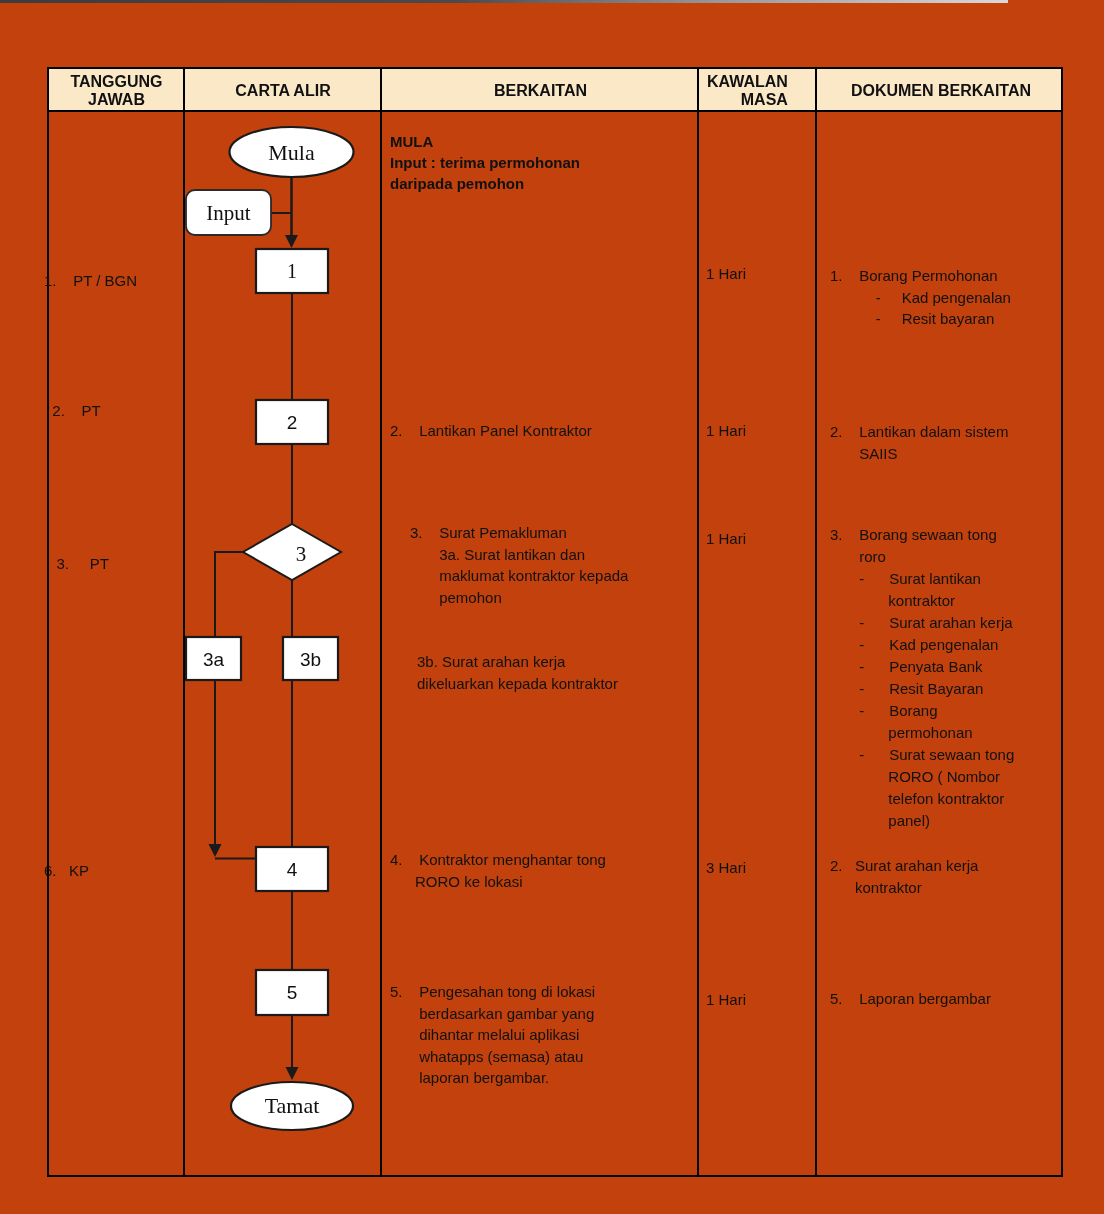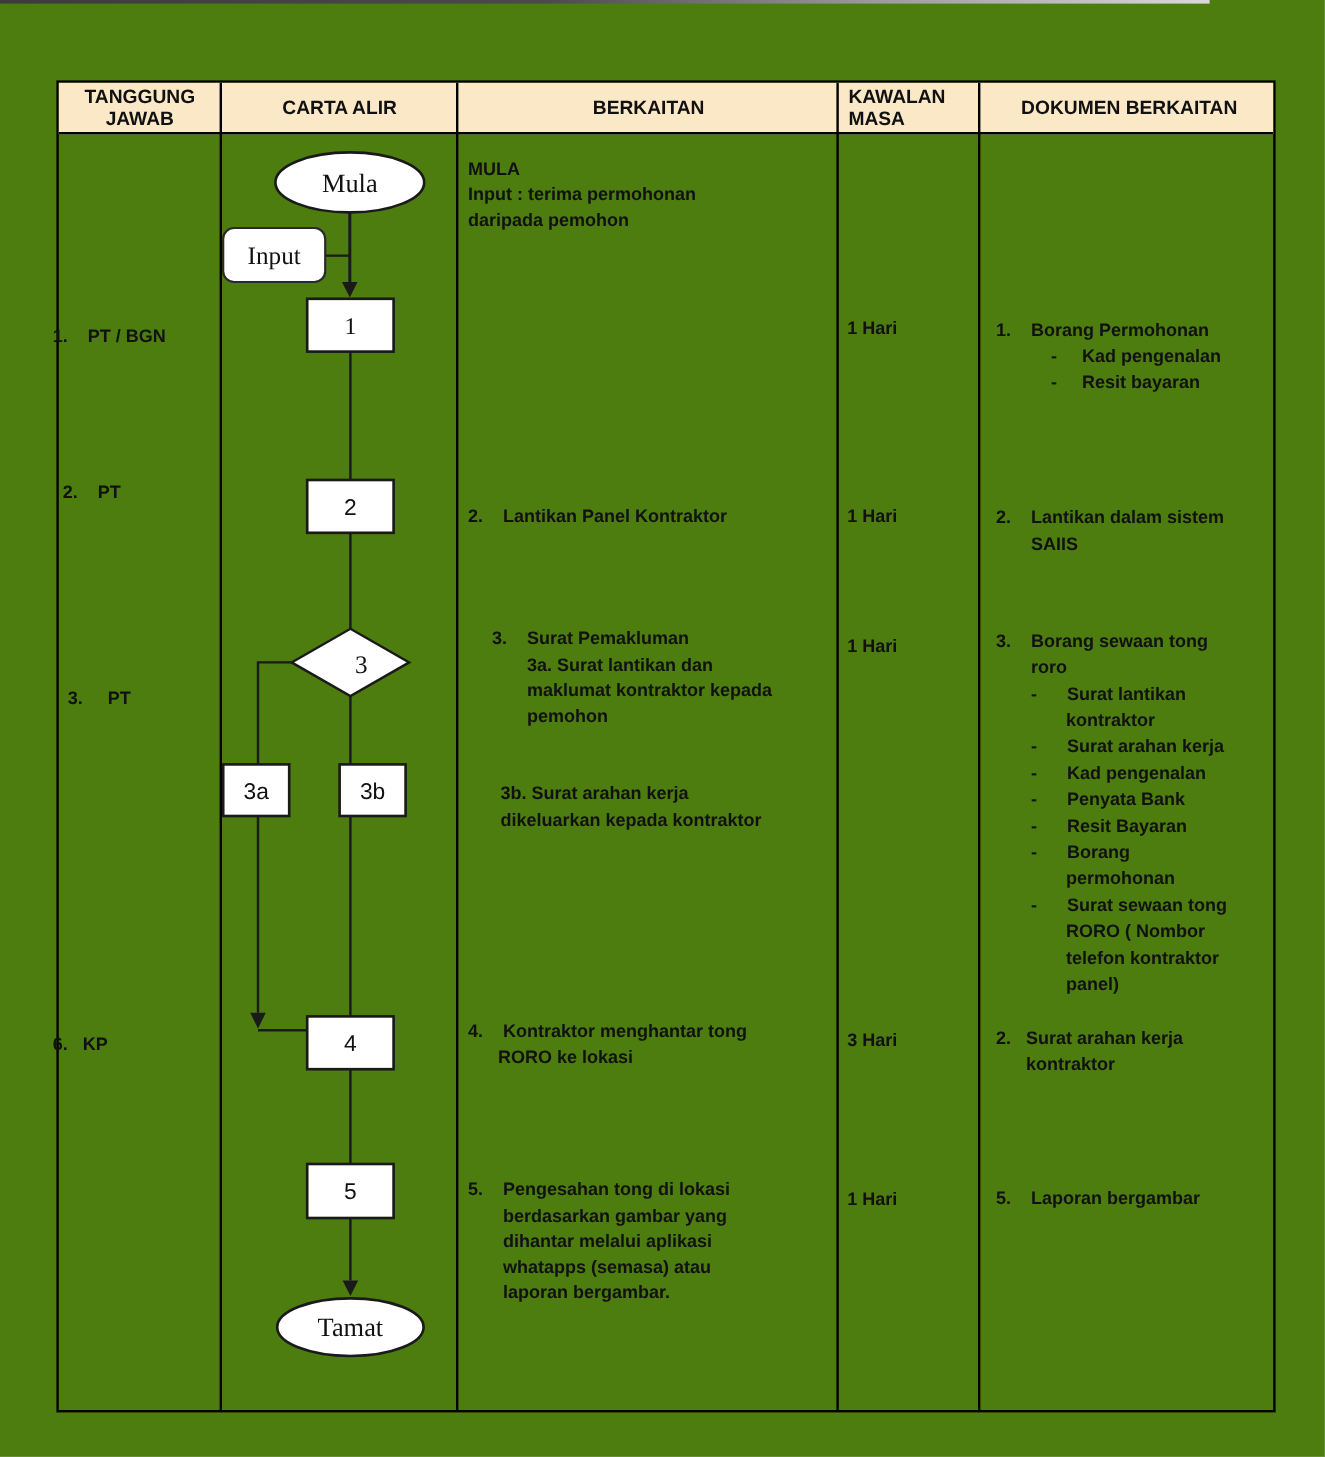--- a/index.html
+++ b/index.html
@@ -1,41 +1,41 @@
 <!DOCTYPE html>
 <html><head>
 <meta charset="utf-8">
 <style>
   html,body { margin:0; padding:0; }
   body {
     width:1104px; height:1214px; position:relative; background:#ffffff;
     font-family:"Liberation Sans", sans-serif; color:#111;
   }
-  .sheet { position:absolute; inset:0; background:#4d7c0f; overflow:hidden; }
+  .sheet { position:absolute; inset:0; background:#c2410c; overflow:hidden; }
   .top-rule {
     position:absolute; left:0; top:0; width:1008px; height:3px;
     background:linear-gradient(to right,#3c3c3c 0%,#4a4a4a 45%,#9a9a9a 72%,#d9d9d9 100%);
   }
   .ptable {
     position:absolute; left:47px; top:67px; width:1016px; height:1110px;
     border:2px solid #000; box-sizing:border-box;
   }
   .hdr-row {
     position:absolute; left:0; top:0; right:0; height:43px;
     background:#FBE8C7; border-bottom:2px solid #000; box-sizing:border-box;
   }
   .vline { position:absolute; top:0; bottom:0; width:2px; background:#000; }
   .hdr-cell {
     position:absolute; top:0; height:43px; display:flex; align-items:center;
     justify-content:center; font-weight:bold; font-size:16px; line-height:18px;
     white-space:pre; text-align:center; color:#111;
   }
-  .hdr-left { justify-content:flex-start; padding-left:8px; box-sizing:border-box; text-align:left; }
+  .hdr-left { justify-content:flex-start; padding-left:8px; box-sizing:border-box; text-align:right; }
   .txt {
-    position:absolute; white-space:pre; font-size:15px; line-height:21.5px; color:#111;font-weight:bold;
+    position:absolute; white-space:pre; font-size:15px; line-height:21.5px; color:#111;
   }
   .bold { font-weight:bold; }
   .flow-svg { position:absolute; left:182px; top:110px; }
   .fl-serif { font-family:"Liberation Serif","DejaVu Serif",serif; }
   .fl-sans  { font-family:"Liberation Sans",sans-serif; }
 </style>
 </head>
 <body>
 
 <div class="sheet">
@@ -54,21 +54,21 @@
     <div class="hdr-cell" style="left:768px;width:248px">DOKUMEN BERKAITAN</div>
 
     <div class="vline" style="left:134px"></div>
     <div class="vline" style="left:331px"></div>
     <div class="vline" style="left:648px"></div>
     <div class="vline" style="left:766px"></div>
   </div>
 
   <div class="txt" style="left:44px;top:270px">1.    PT / BGN</div>
   <div class="txt" style="left:44px;top:400px">  2.    PT</div>
-  <div class="txt" style="left:44px;top:572px">   3.     PT</div>
+  <div class="txt" style="left:44px;top:553px">   3.     PT</div>
   <div class="txt" style="left:44px;top:860px">6.   KP</div>
 
   <div class="txt bold" style="left:390px;top:131px;line-height:21px">MULA
 Input : terima permohonan
 daripada pemohon</div>
   <div class="txt" style="left:390px;top:420px">2.    Lantikan Panel Kontraktor</div>
   <div class="txt" style="left:410px;top:522px">3.    Surat Pemakluman
        3a. Surat lantikan dan
        maklumat kontraktor kepada
        pemohon</div>

